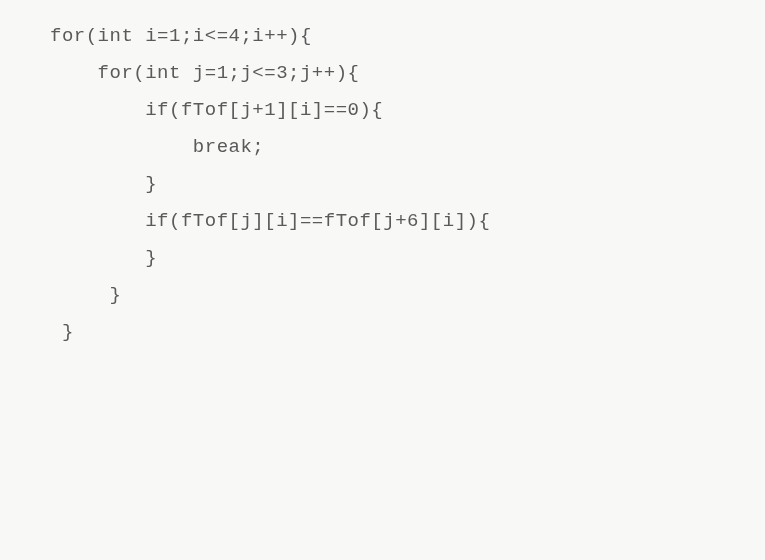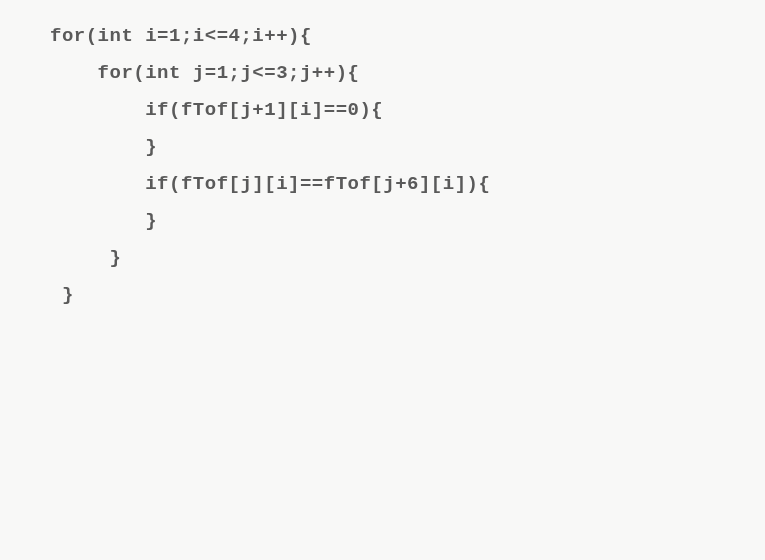--- a/index.html
+++ b/index.html
@@ -1,19 +1,18 @@
 <!DOCTYPE html>
 <html><head>
   <meta charset="utf-8">
   <style>
     * {
       margin: 0;
       padding: 0;
       box-sizing: border-box;
-      font-weight: bold;
     }
     body {
       background: #f8f8f7;
       width: 765px;
       height: 560px;
       font-family: 'Courier New', Courier, monospace;
       font-size: 19px;
       color: #5a5a5a;
       letter-spacing: 0.5px;
       padding: 18px 0 0 50px;
@@ -23,18 +22,19 @@
       white-space: pre;
     }
   </style>
 </head>
 <body>
 
 <div>
   <div class="code-line">for(int i=1;i&lt;=4;i++){</div>
   <div class="code-line">    for(int j=1;j&lt;=3;j++){</div>
   <div class="code-line">        if(fTof[j+1][i]==0){</div>
+  <div class="code-line">            break;</div>
   <div class="code-line">        }</div>
   <div class="code-line">        if(fTof[j][i]==fTof[j+6][i]){</div>
   <div class="code-line">        }</div>
   <div class="code-line">     }</div>
   <div class="code-line"> }</div>
 </div>
 
 </body></html>

